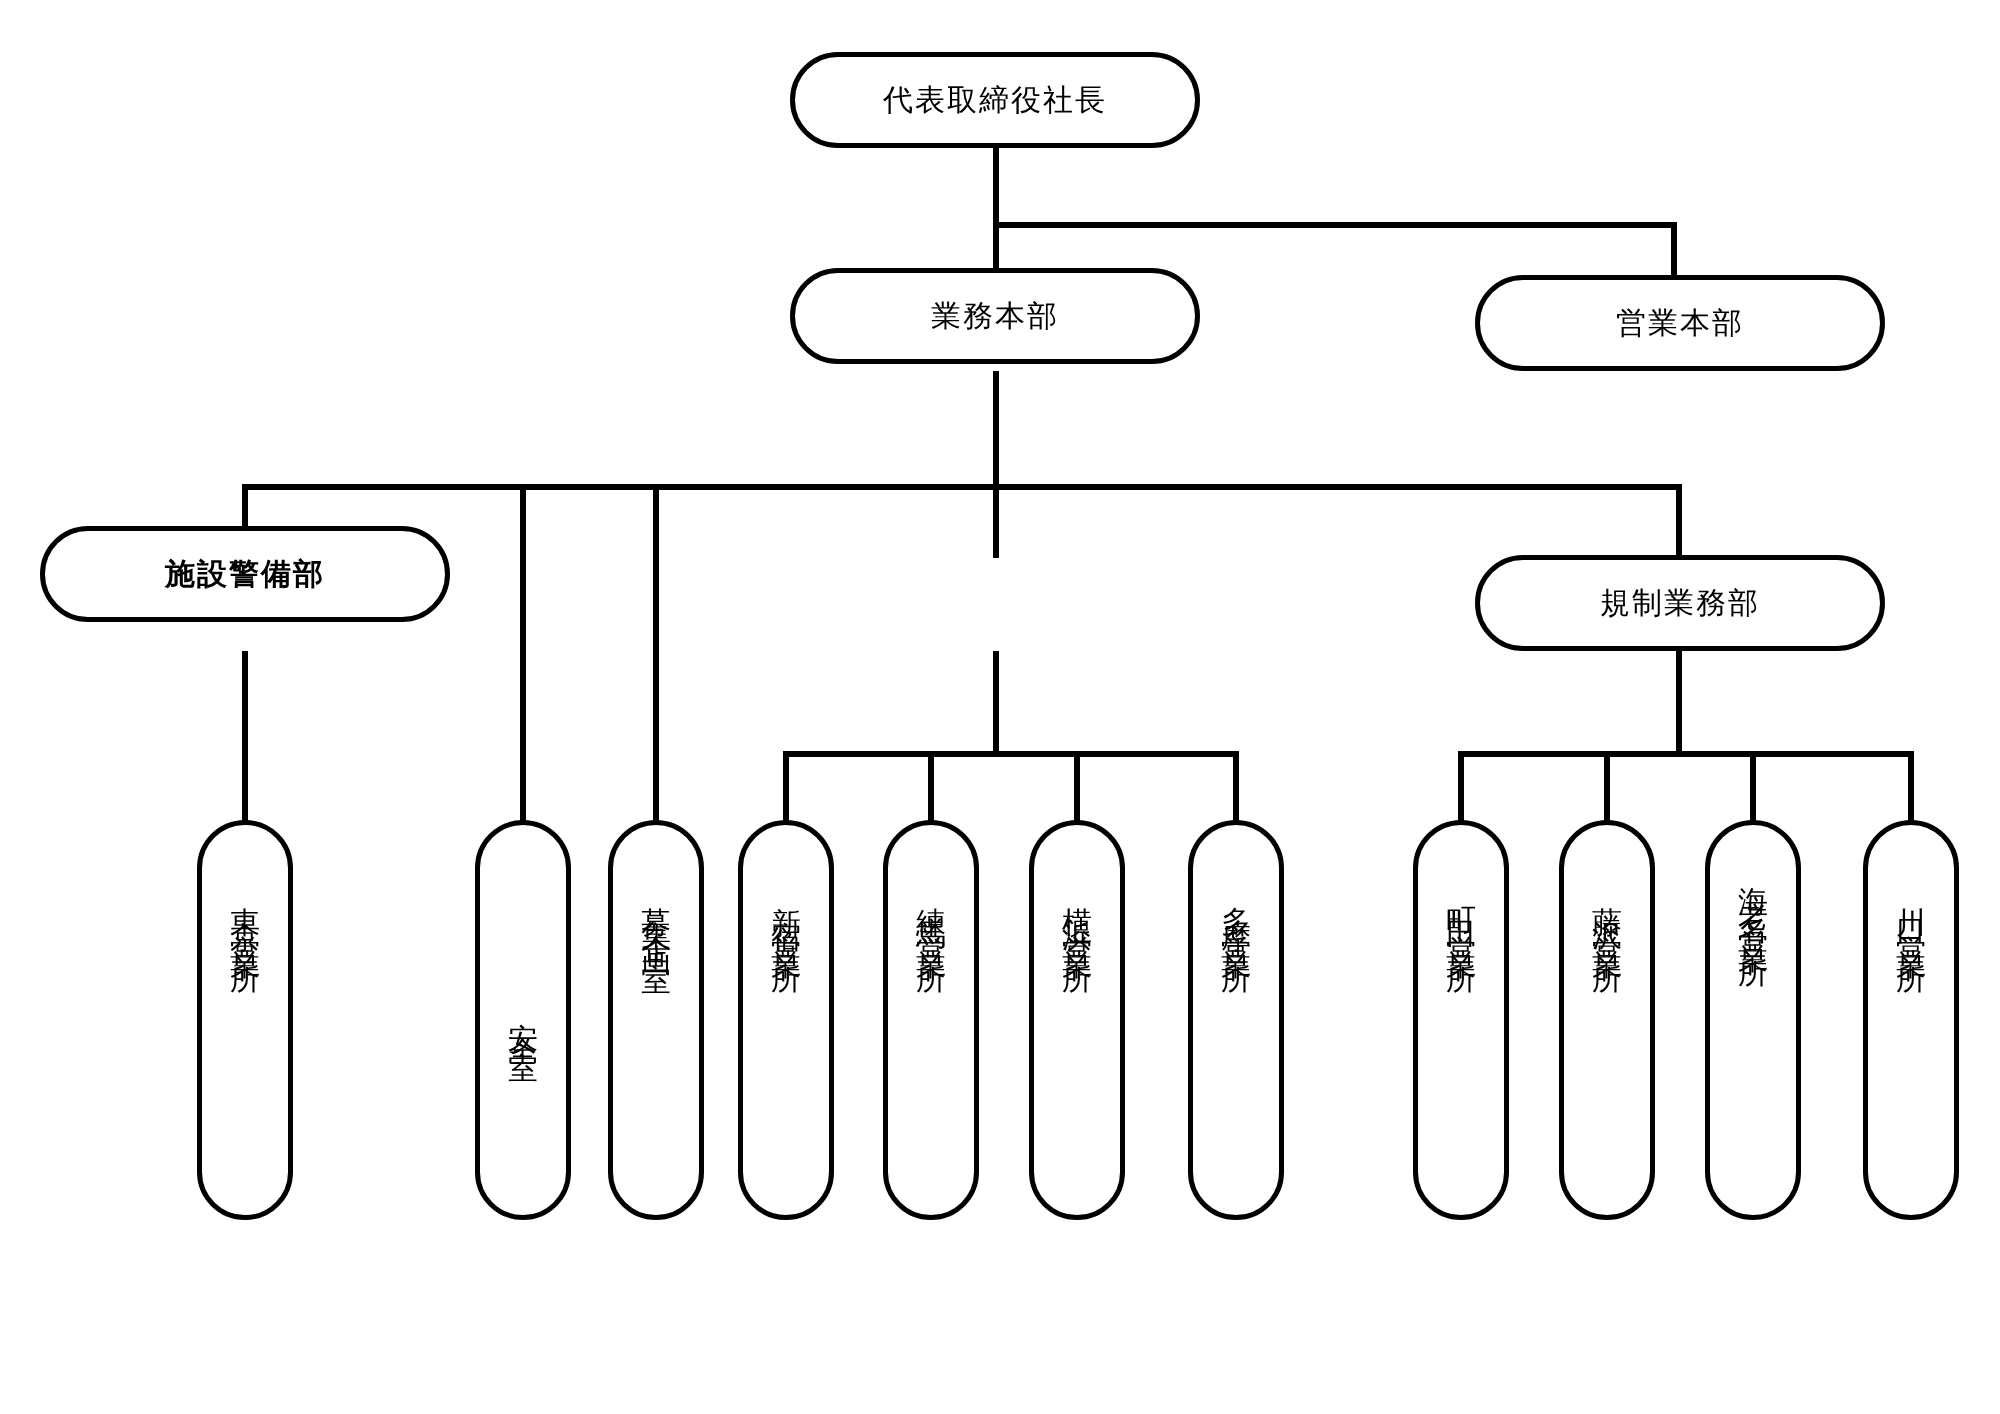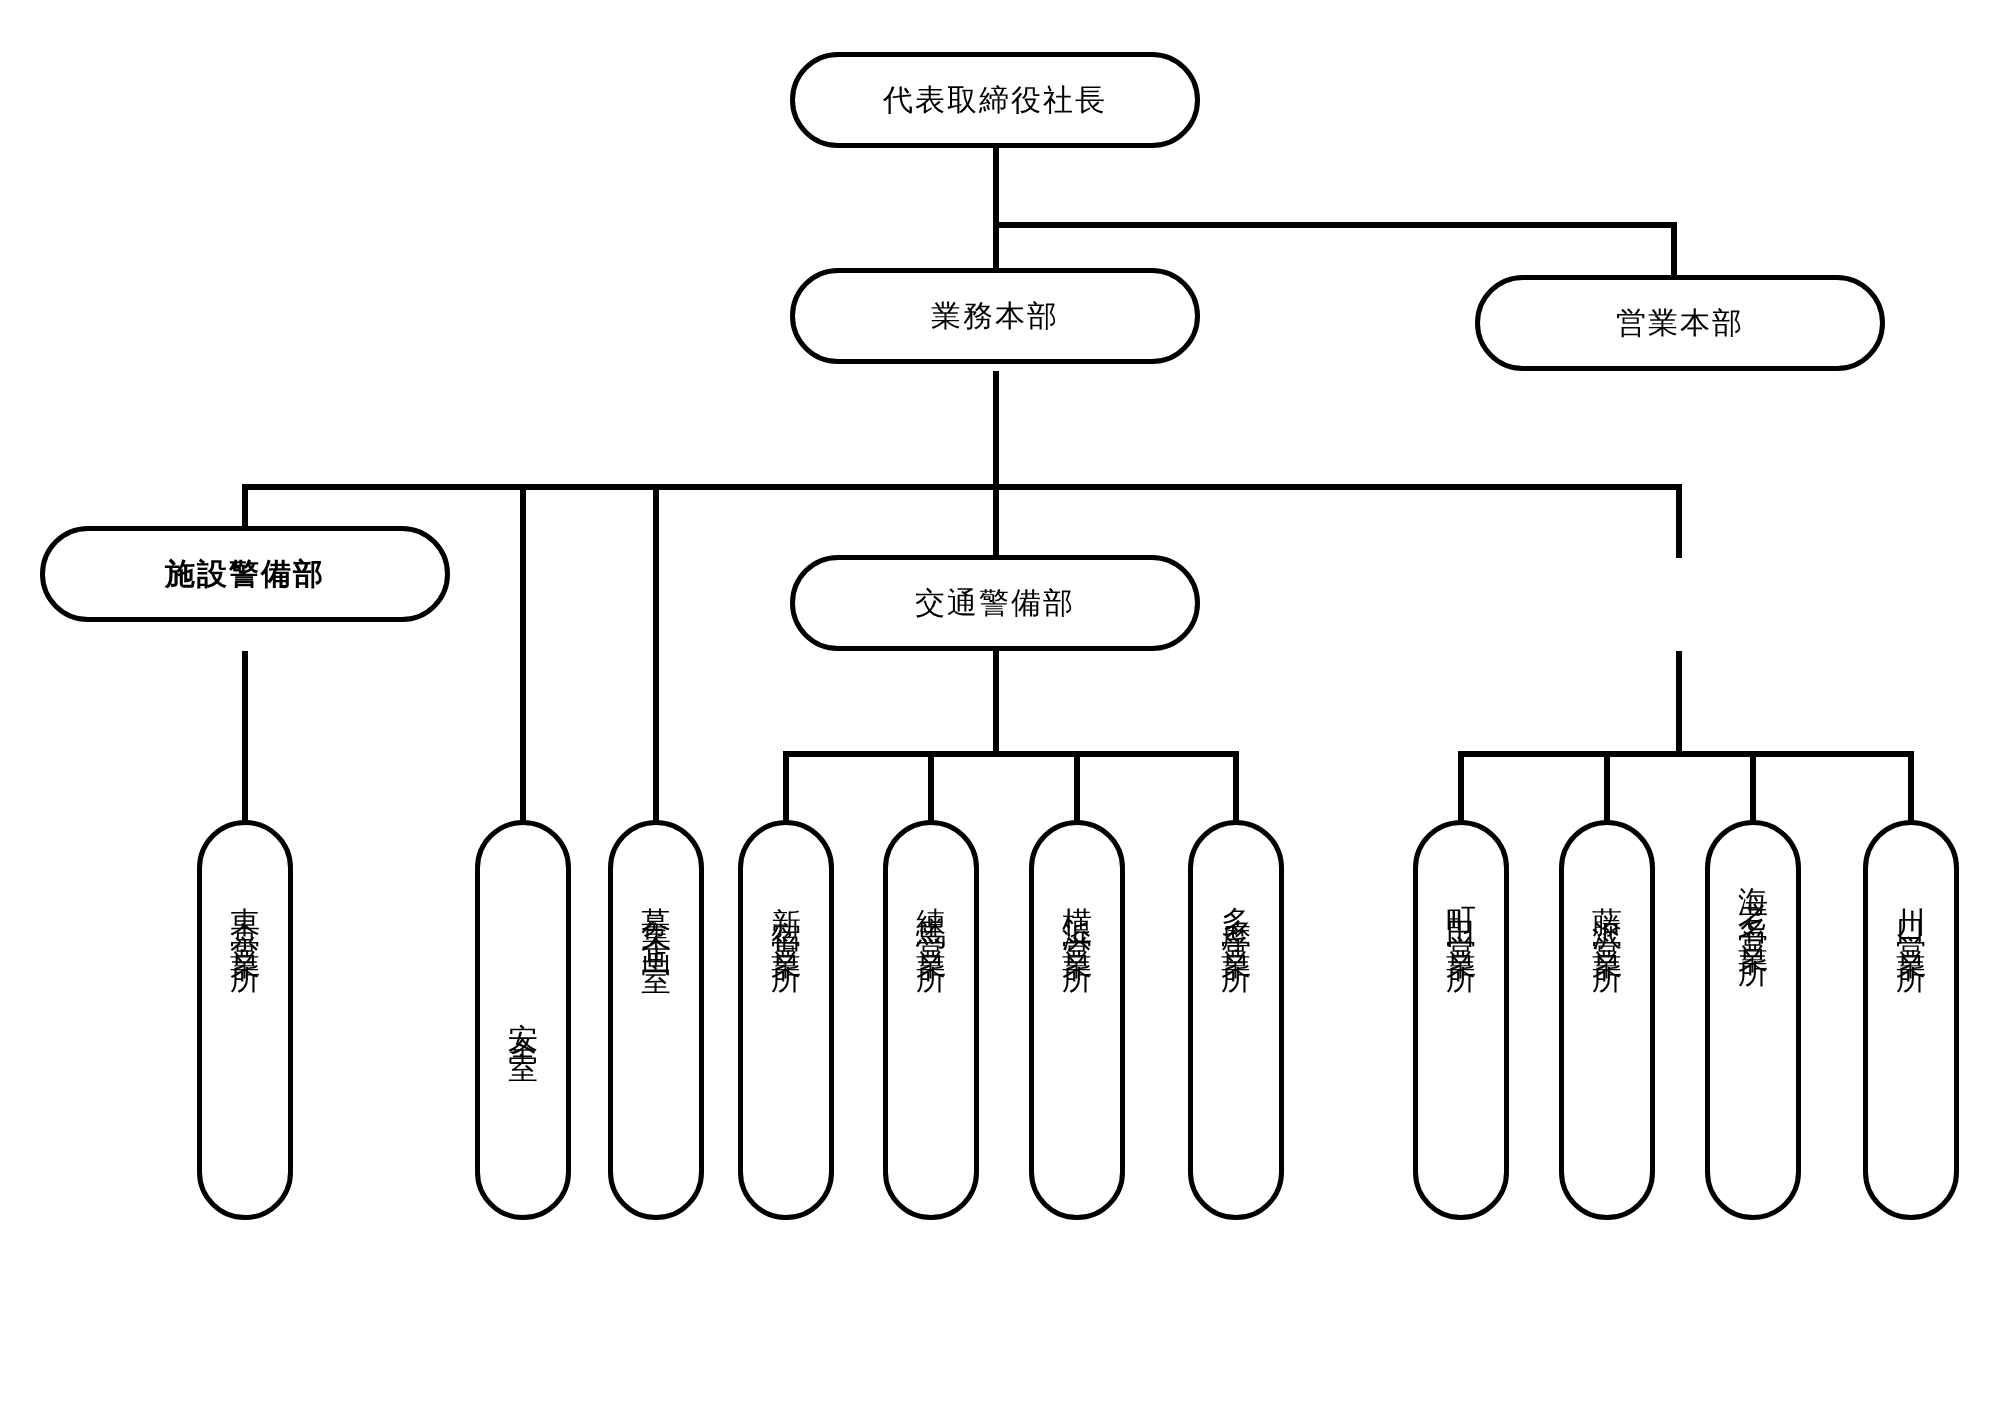--- a/index.html
+++ b/index.html
@@ -96,24 +96,24 @@
   <div class="line" style="left:520px; top:484px; width:6px; height:340px;"></div>
 
   <div class="line" style="left:653px; top:484px; width:6px; height:340px;"></div>
 
   <div class="line" style="left:1676px; top:484px; width:6px; height:74px;"></div>
 
   <div class="node node-h" style="left:40px; top:526px; width:410px;font-weight:bold;">
     <span class="label">施設警備部</span>
   </div>
 
-  <div class="node node-h" style="left:790px; top:555px; width:410px;">
-    <span class="label">交通警備部</span>
+
+  <div class="node node-h" style="left:1475px; top:555px; width:410px;">
+    <span class="label">規制業務部</span>
   </div>
-
 
   <div class="line" style="left:242px; top:651px; width:6px; height:173px;"></div>
 
   <div class="line" style="left:993px; top:651px; width:6px; height:106px;"></div>
   <div class="line" style="left:783px; top:751px; width:456px; height:6px;"></div>
   <div class="line" style="left:783px; top:751px; width:6px; height:73px;"></div>
   <div class="line" style="left:928px; top:751px; width:6px; height:73px;"></div>
   <div class="line" style="left:1074px; top:751px; width:6px; height:73px;"></div>
   <div class="line" style="left:1233px; top:751px; width:6px; height:73px;"></div>
 

